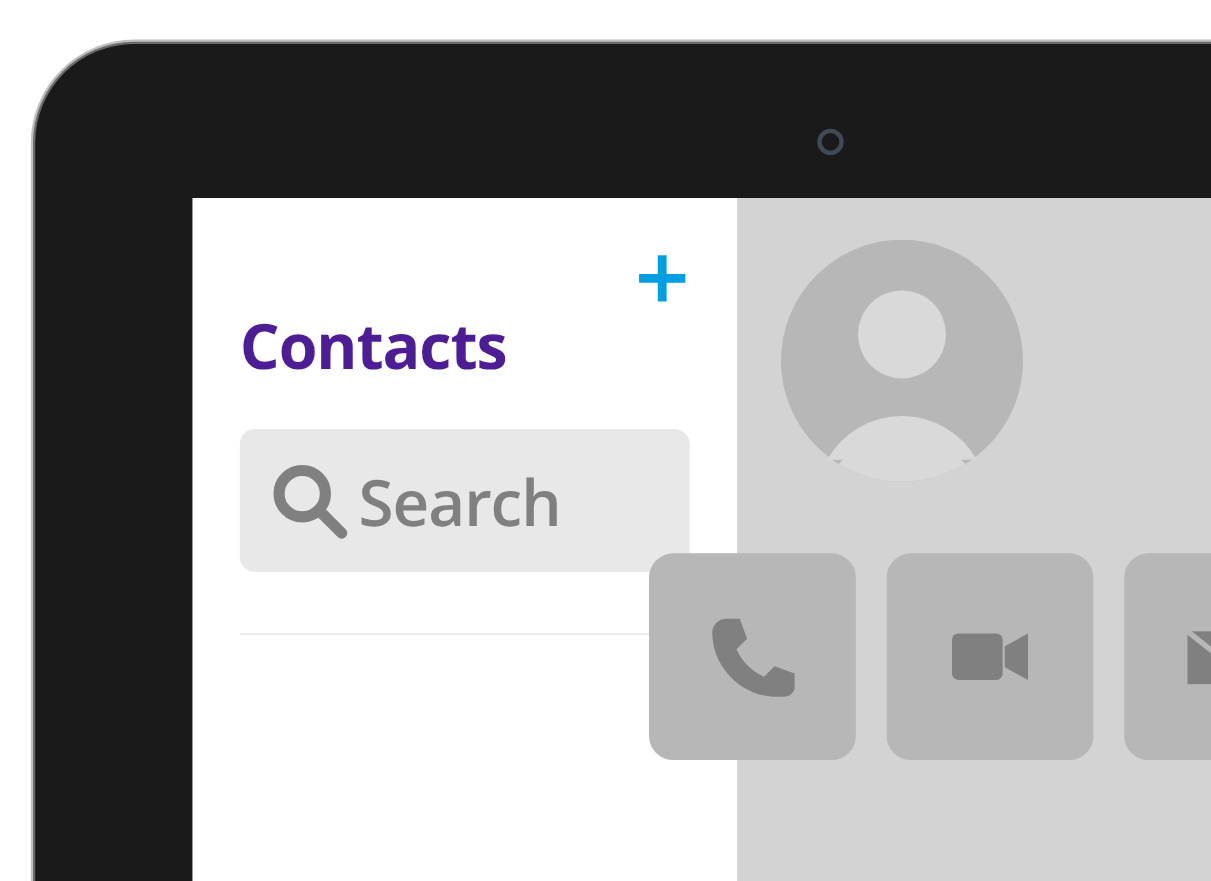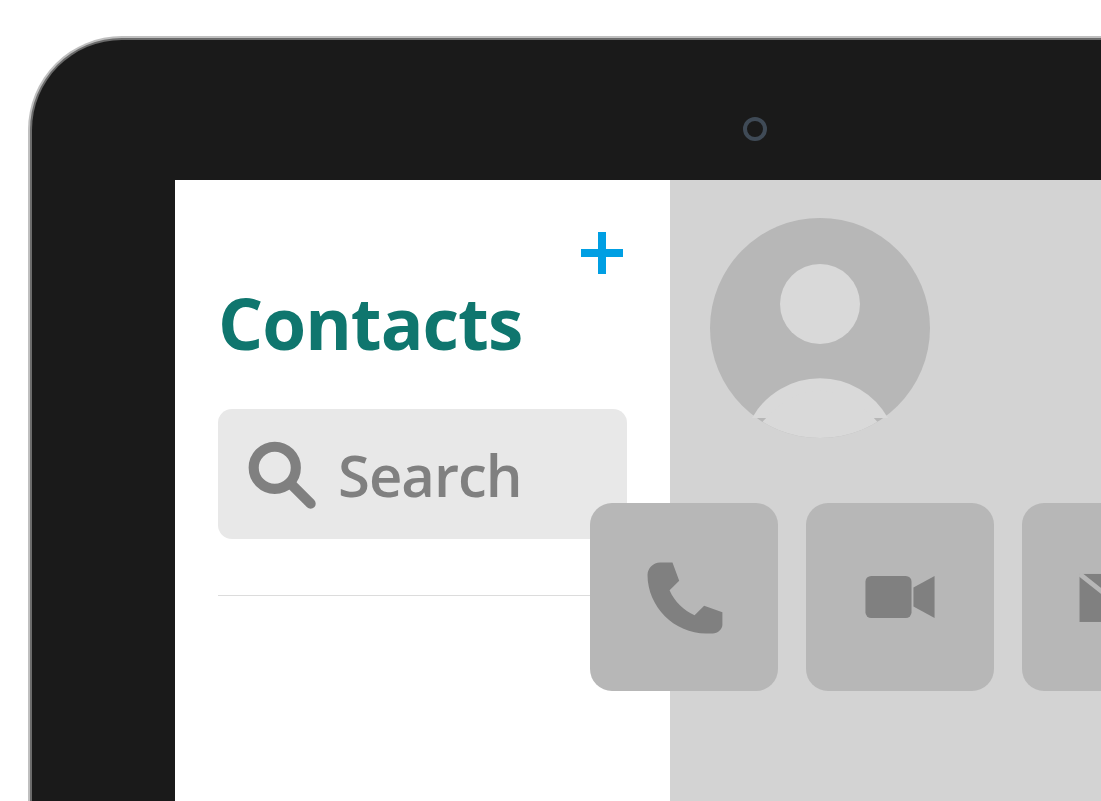--- a/index.html
+++ b/index.html
@@ -42,44 +42,44 @@
 
   
   .sidebar {
     width: 495px;
     height: 100%;
     background: #ffffff;
     padding: 36px 43px 0 43px;
     position: relative;
   }
   .title {
-    font-size: 71px;
+    font-size: 57px;
     font-weight: 700;
-    color: #0f766e;
+    color: #4c1d95;
     margin-top: 58px;
     letter-spacing: -1px;
   }
   .add-btn {
     position: absolute;
     top: 48px;
     right: 43px;
     width: 50px;
     height: 50px;
     cursor: pointer;
   }
 
   .search-field {
     margin-top: 38px;
     background: #e8e8e8;
     border-radius: 14px;
     height: 130px;
     display: flex;
     align-items: center;
     padding: 0 24px;
-    gap: 18px;
+    gap: 6px;
   }
   .search-placeholder {
     font-size: 58px;
     color: #808080;
     font-weight: 600;
     letter-spacing: -1px;
   }
 
   .divider {
     margin-top: 56px;

